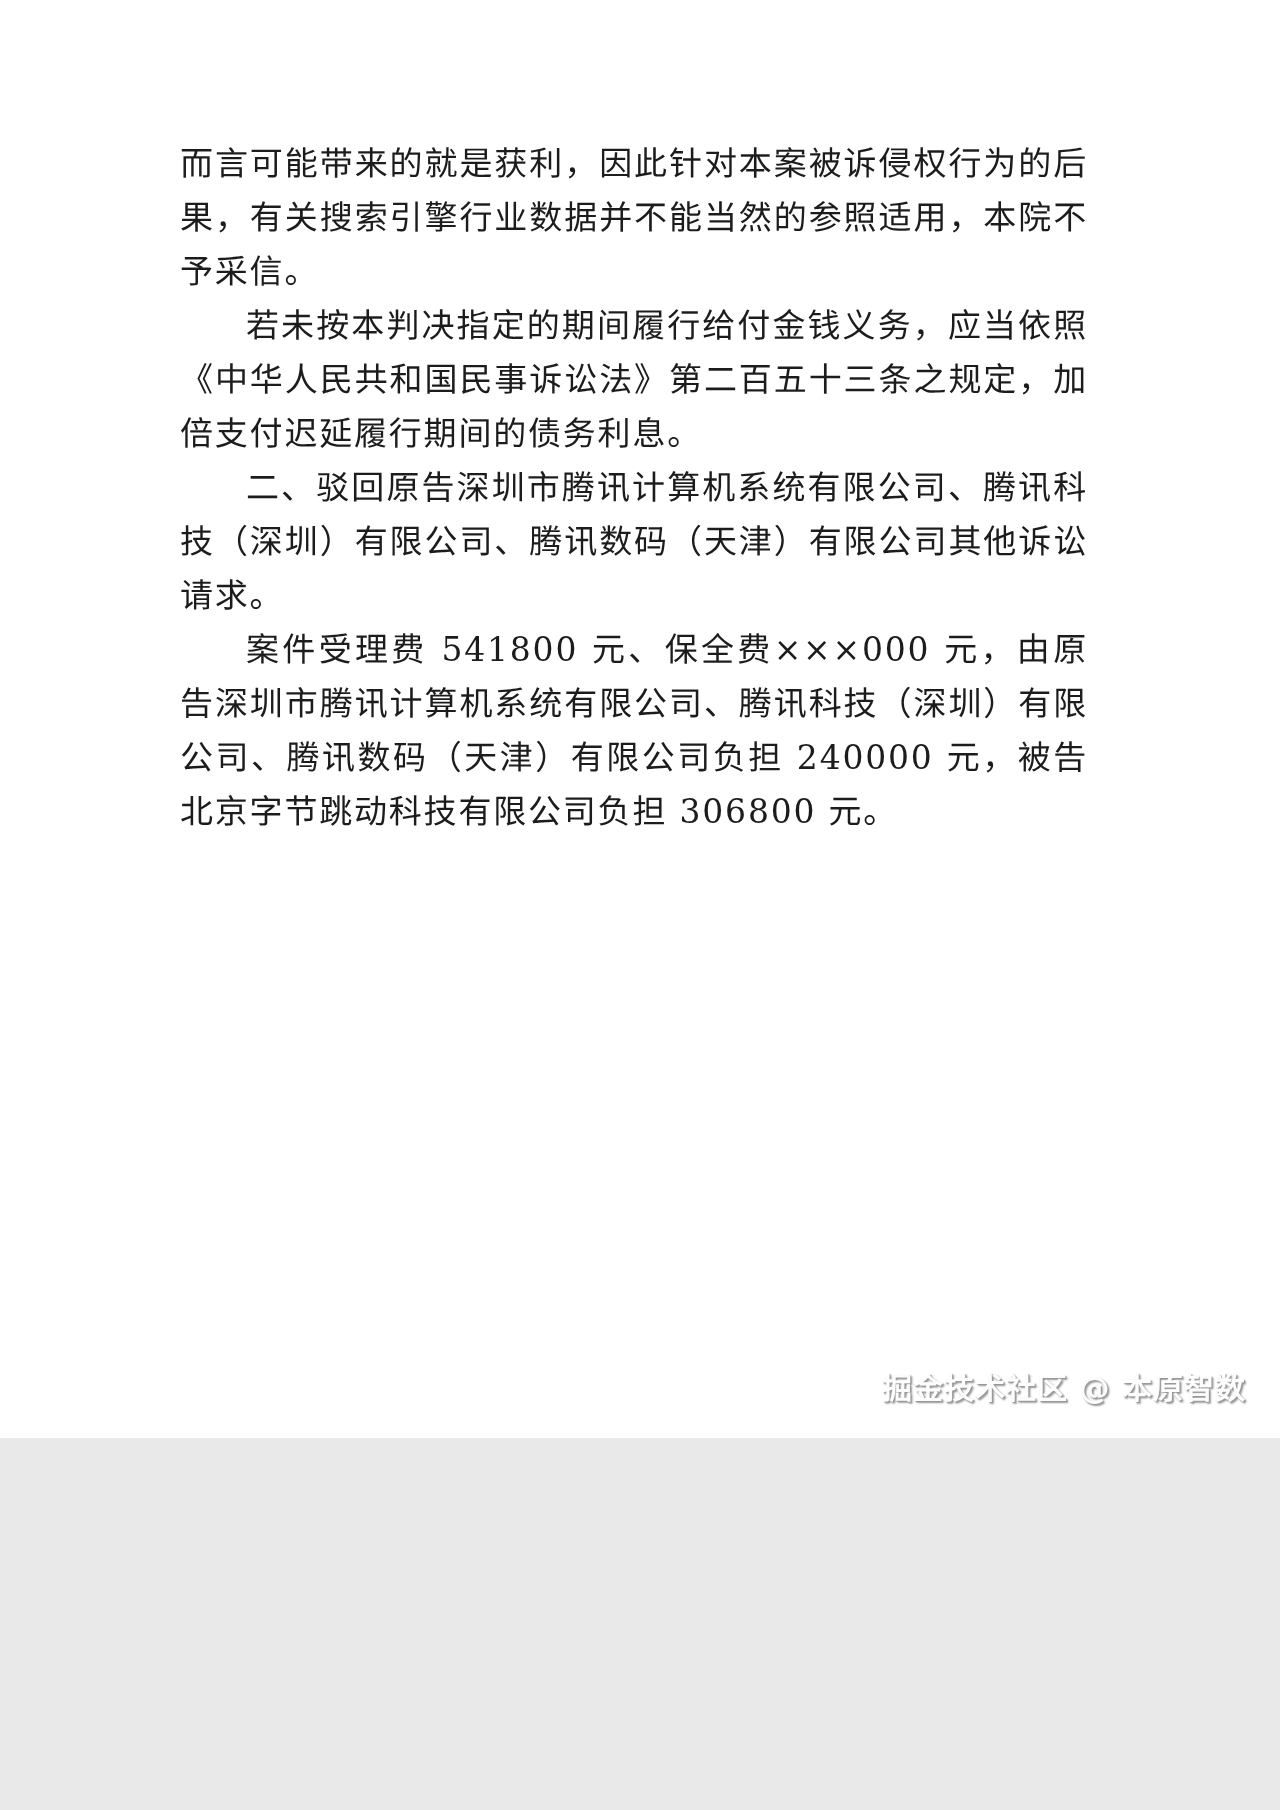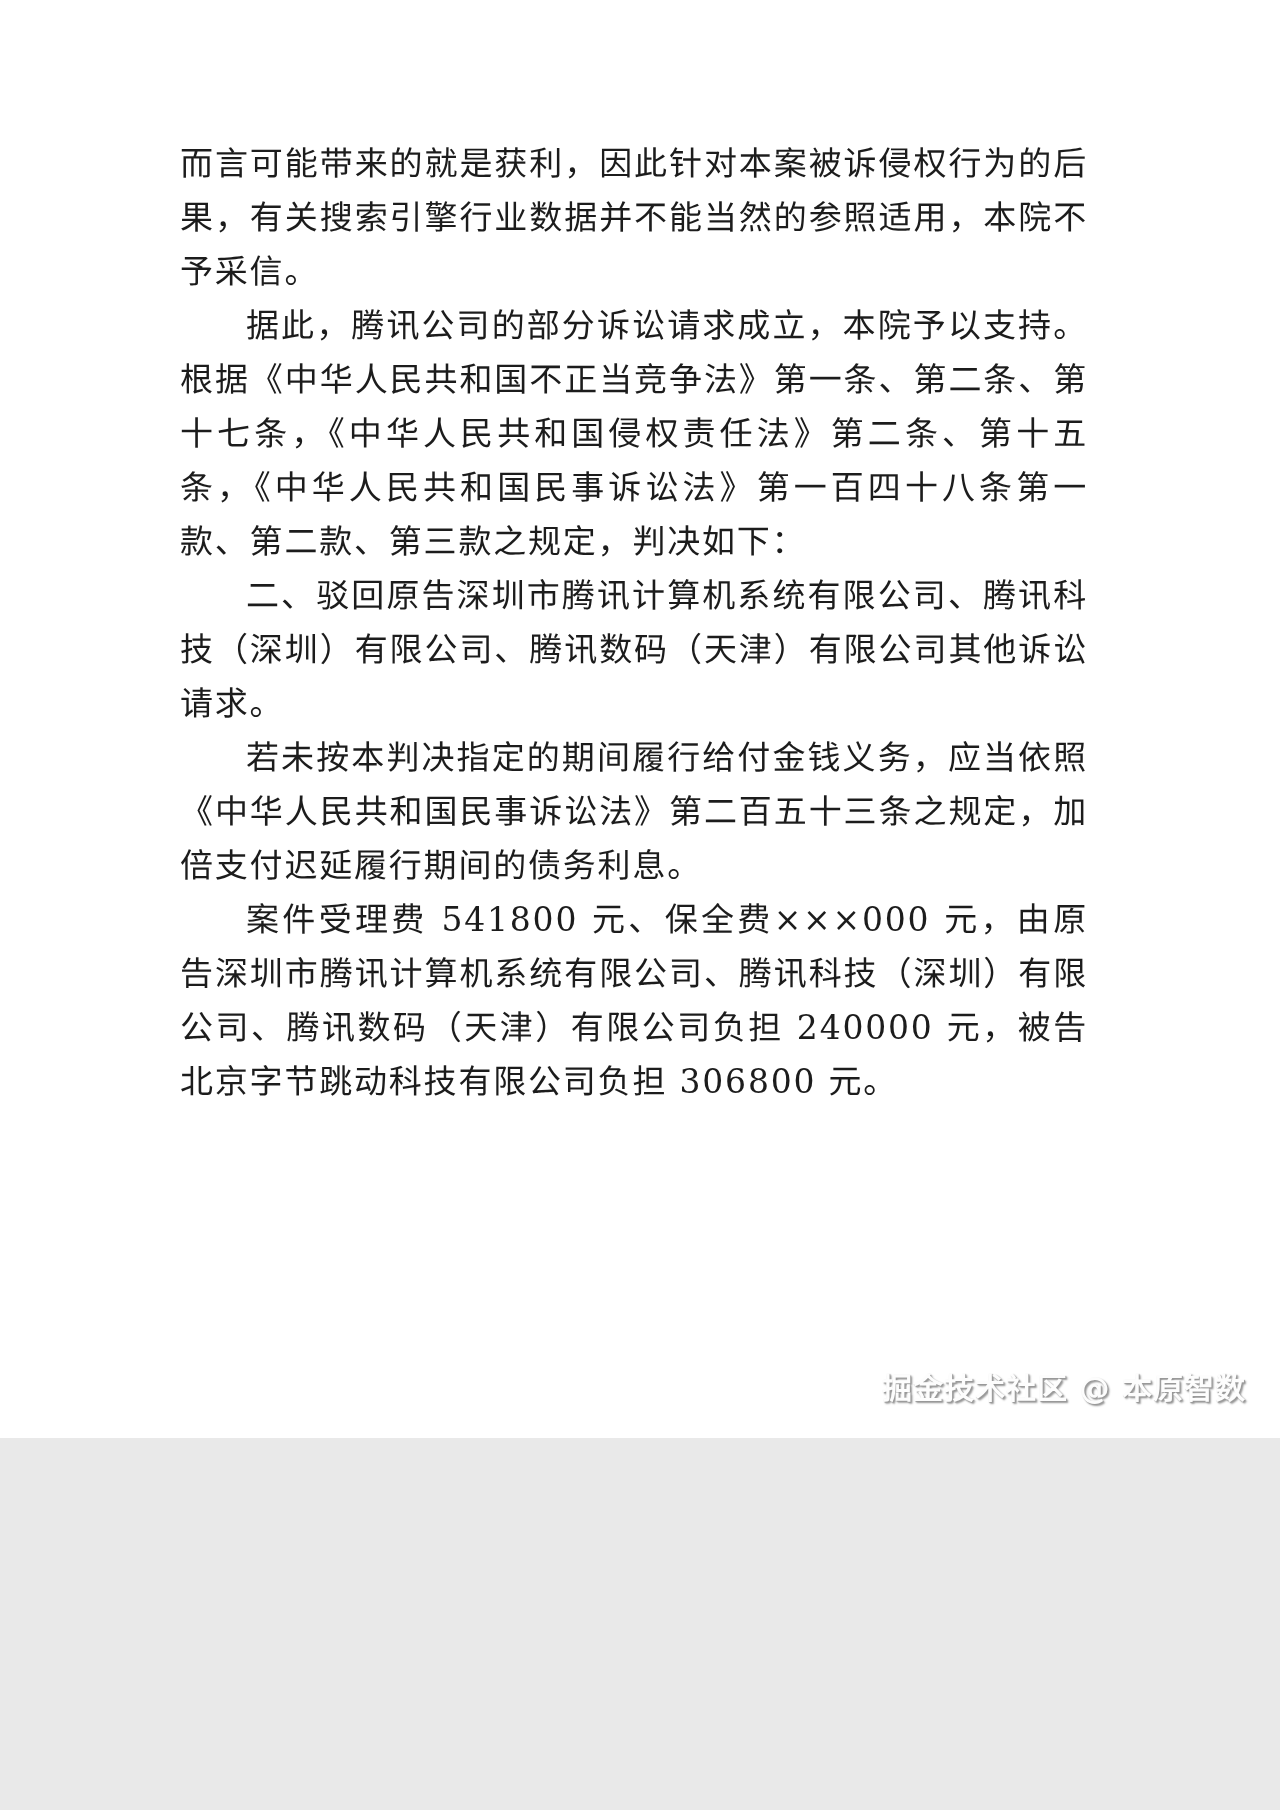--- a/index.html
+++ b/index.html
@@ -56,23 +56,22 @@
   }
 </style>
 </head>
 <body>
 
 <div class="page">
 
   <div class="body-text">
 
   <p class="para">而言可能带来的就是获利，因此针对本案被诉侵权行为的后果，有关搜索引擎行业数据并不能当然的参照适用，本院不予采信。</p>
-      <p class="para indent">据此，腾讯公司的部分诉讼请求成立，本院予以支持。根据《中华人民共和国不正当竞争法》第一条、第二条、第十七条，《中华人民共和国侵权责任法》第二条、第十五条，《中华人民共和国民事诉讼法》第一百四十八条第一款、第二款、第三款之规定，判决如下：</p>
+      <p class="para indent">若未按本判决指定的期间履行给付金钱义务，应当依照《中华人民共和国民事诉讼法》第二百五十三条之规定，加倍支付迟延履行期间的债务利息。</p>
       <p class="para indent">二、驳回原告深圳市腾讯计算机系统有限公司、腾讯科技（深圳）有限公司、腾讯数码（天津）有限公司其他诉讼请求。</p>
-      <p class="para indent">若未按本判决指定的期间履行给付金钱义务，应当依照《中华人民共和国民事诉讼法》第二百五十三条之规定，加倍支付迟延履行期间的债务利息。</p>
       <p class="para indent">案件受理费 541800 元、保全费×××000 元，由原告深圳市腾讯计算机系统有限公司、腾讯科技（深圳）有限公司、腾讯数码（天津）有限公司负担 240000 元，被告北京字节跳动科技有限公司负担 306800 元。</p>
     </div>
 
   <div class="page-number">26</div>
 
   <div class="watermark">掘金技术社区 @ 本原智数</div>
 
 </div>
 
 </body></html>

